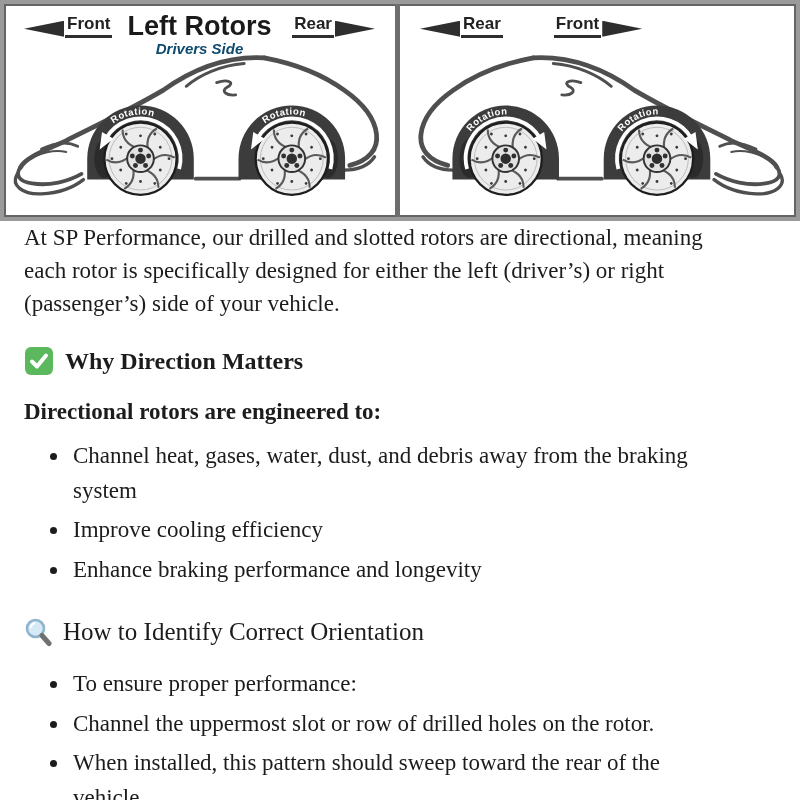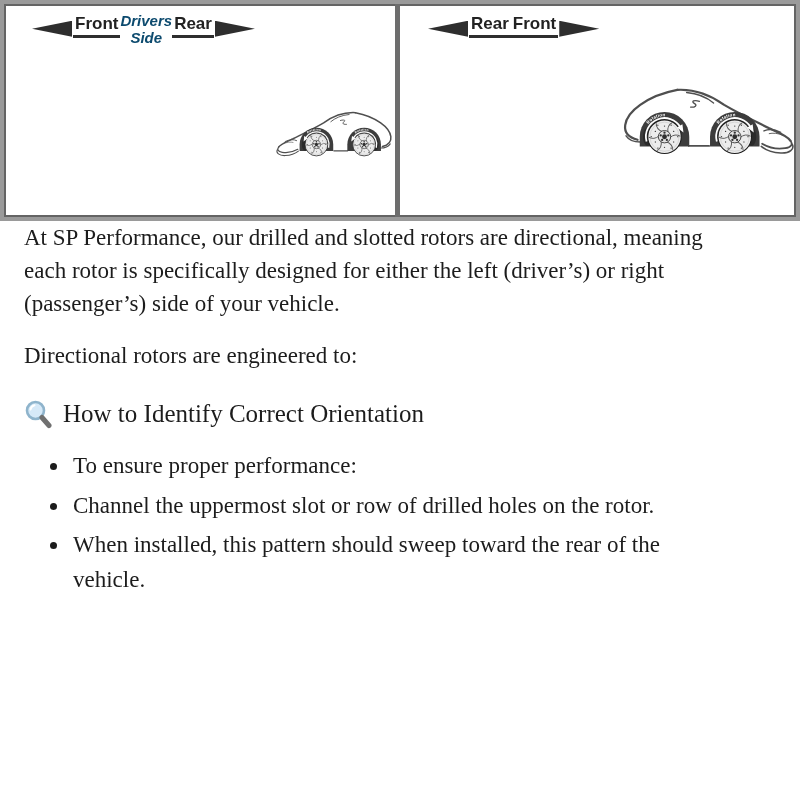--- a/index.html
+++ b/index.html
@@ -6,21 +6,21 @@
   body { background:#ffffff; width:800px; font-family:"Liberation Serif", serif; color:#1c1c1c; }
   .page { width:800px; height:800px; background:#fff; overflow:hidden; }
 
   
   .diagram {
     width:800px; height:221px; display:flex;
     border:4px solid #9a9a9a;
     box-shadow: inset 0 0 0 2px #646464;
     background:#fff;
   }
-  .panel { flex:1 1 50%; display:flex; flex-direction:row; min-width:0;padding-left:8px; }
+  .panel { flex:1 1 50%; display:flex; flex-direction:column; min-width:0; }
   .panel.left { border-right:5px solid #6d6d6d; }
   .panel-header {
     display:grid; grid-template-columns:1fr auto 1fr; align-items:flex-start;
     padding:8px 20px 0 20px; height:50px;
     font-family:"Liberation Sans", sans-serif;
   }
   .dir { display:flex; align-items:flex-end; gap:1px; margin-top:3px; }
   .dir.right { justify-self:end; }
   .dir-label {
     font-weight:800; font-size:17px; color:#222;
@@ -36,21 +36,21 @@
 
   .rot-text { font-family:"Liberation Sans", sans-serif; font-size:10px; font-weight:bold; fill:#ffffff; letter-spacing:0.5px; }
 
   
   .article { padding:0 24px; }
   .intro { font-size:23px; line-height:1.44; max-width:712px; }
   .sec-heading { display:flex; align-items:center; gap:11px; margin-top:26px; }
   .sec-heading .htext { font-size:24px; font-weight:700; }
   .sec-heading.plain { margin-top:30px;align-items:center; }
   .sec-heading.plain .htext { font-weight:400; font-size:25px; }
-  .lead { margin-top:23px; font-size:23px; }
+  .lead { margin-top:23px; font-size:23px;font-weight:bold; }
   ul.blist { margin-top:14px; padding-left:46px; list-style:disc; }
   ul.blist li { font-size:23px; line-height:1.5; max-width:655px; margin-bottom:5px; padding-left:3px; }
   ul.blist li::marker { color:#1c1c1c; }
   .emoji-svg { flex:0 0 auto; display:block; }
 </style>
 </head>
 <body>
 
 <svg width="0" height="0" style="position:absolute" aria-hidden="true">
   <defs>
@@ -118,20 +118,21 @@
 
   <div class="diagram">
 
     <div class="panel left">
       <div class="panel-header">
         <div class="dir">
           <span class="tri left-pt"></span>
           <span class="dir-label">Front</span>
         </div>
         <div class="panel-titleblock">
+          <div class="panel-title">Left Rotors</div>
           <div class="panel-subtitle">Drivers Side</div>
         </div>
         <div class="dir right">
           <span class="dir-label">Rear</span>
           <span class="tri right-pt"></span>
         </div>
       </div>
       <svg class="car-svg" viewBox="0 0 400 165" preserveAspectRatio="xMidYMax meet">
         <use href="#carbody"></use>
 
@@ -187,23 +188,35 @@
           <text class="rot-text"><textPath href="#tpCW" startOffset="10">Rotation</textPath></text>
         </g>
       </svg>
     </div>
   </div>
 
   <div class="article">
 
     <p class="intro">At SP Performance, our drilled and slotted rotors are directional, meaning each rotor is specifically designed for either the left (driver’s) or right (passenger’s) side of your vehicle.</p>
 
+    <div class="sec-heading">
+      <svg class="emoji-svg" width="30" height="30" viewBox="0 0 30 30">
+        <rect x="1" y="1" width="28" height="28" rx="6" fill="#5cb85c"></rect>
+        <path d="M 8 15.5 L 13 20.5 L 22 9.5" fill="none" stroke="#ffffff" stroke-width="4" stroke-linecap="round" stroke-linejoin="round"></path>
+      </svg>
+      <span class="htext">Why Direction Matters</span>
+    </div>
 
     <p class="lead">Directional rotors are engineered to:</p>
 
+    <ul class="blist">
+      <li>Channel heat, gases, water, dust, and debris away from the braking system</li>
+      <li>Improve cooling efficiency</li>
+      <li>Enhance braking performance and longevity</li>
+    </ul>
 
     <div class="sec-heading plain">
       <svg class="emoji-svg" width="28" height="30" viewBox="0 0 28 30">
         <circle cx="11.5" cy="11.5" r="8.5" fill="#d6e9f8" stroke="#8fb4cc" stroke-width="2.6"></circle>
         <line x1="18" y1="18.5" x2="25" y2="26.5" stroke="#707070" stroke-width="5" stroke-linecap="round"></line>
         <path d="M 6.5 10.5 A 5.5 5.5 0 0 1 10.5 6.2" fill="none" stroke="#ffffff" stroke-width="2" stroke-linecap="round"></path>
       </svg>
       <span class="htext">How to Identify Correct Orientation</span>
     </div>
 

